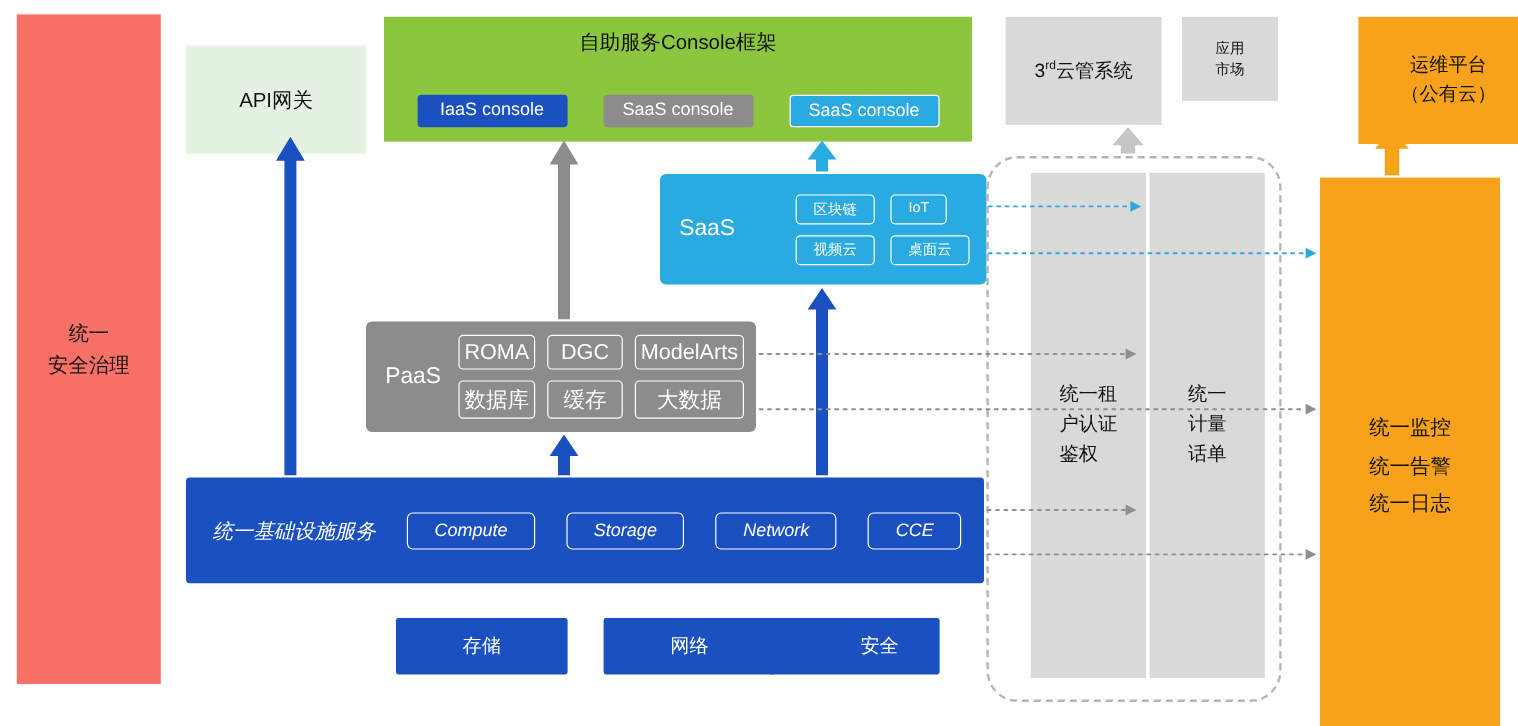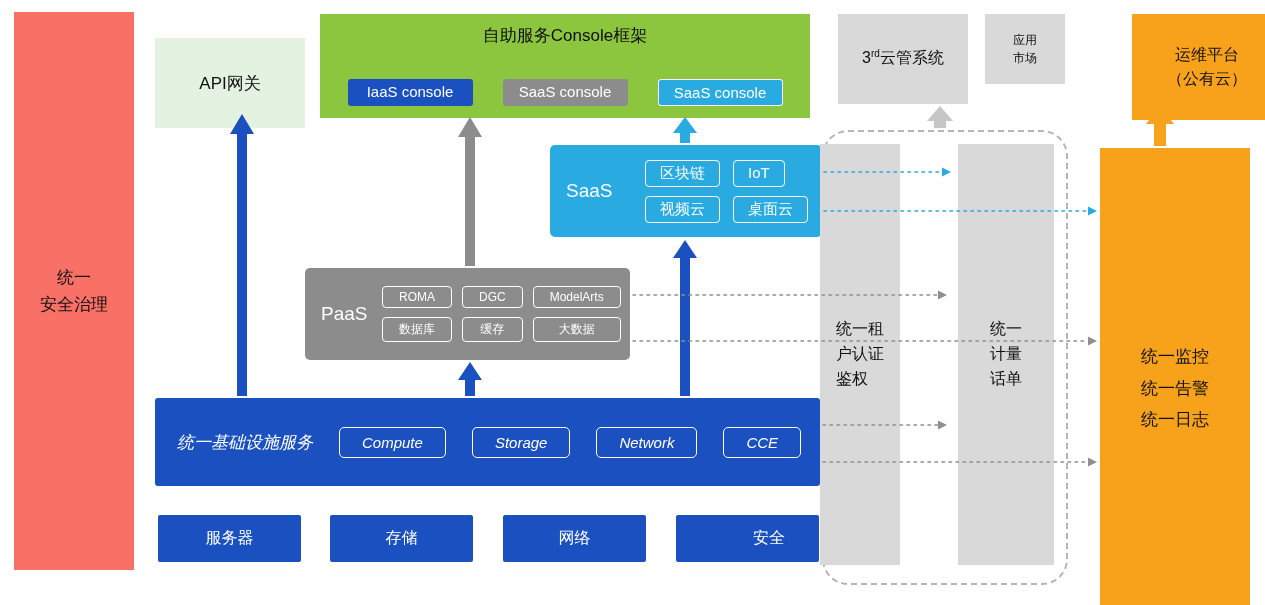--- a/index.html
+++ b/index.html
@@ -33,33 +33,33 @@
   .third-box sup{font-size:10px;}
   .market-box{left:985px;top:14px;width:80px;height:70px;background:var(--lgray);font-size:12px;line-height:1.5;}
   .ops-box{left:1100px;top:14px;width:150px;height:106px;background:var(--orange);font-size:16px;line-height:1.5;margin-left:32px;}
 
   .svc-box{display:flex;align-items:center;border-radius:5px;}
   .saas-box{left:550px;top:145px;width:272px;height:92px;background:var(--lblue);}
   .paas-box{left:305px;top:268px;width:325px;height:92px;background:var(--gray);}
   .svc-label{font-size:19px;color:#fff;margin-left:16px;flex:0 0 auto;}
   .tag-rows{display:flex;flex-direction:column;gap:9px;margin-left:auto;margin-right:14px;align-items:flex-start;}
   .tag-row{display:flex;gap:13px;}
-  .tag{border:1.5px solid #fff;border-radius:4px;color:#fff;font-size:15px;padding:3px 14px;text-align:center;}
+  .tag{border:1.5px solid #fff;border-radius:4px;color:#fff;font-size:12px;padding:3px 14px;text-align:center;}
   .paas-tags{display:grid;grid-template-columns:repeat(3,1fr);gap:9px 10px;margin-left:auto;margin-right:10px;width:238px;}
-  .paas-tags .tag{font-size:12px;padding:3px 16px;}
+  .paas-tags .tag{font-size:18px;padding:3px 4px;}
 
   .infra-box{left:155px;top:398px;width:665px;height:88px;background:var(--blue);border-radius:3px;display:flex;align-items:center;gap:26px;padding-left:22px;color:#fff;justify-content:flex-start;text-align:left;font-style:italic;}
   .infra-label{font-size:17px;}
   .infra-tag{border:1.5px solid #fff;border-radius:5px;padding:6px 22px;font-size:15px;color:#fff;text-align:center;}
 
   .res-box{top:515px;width:143px;height:47px;background:var(--blue);color:#fff;font-size:16px;border-radius:2px;}
-  .res-1{left:158px;}.res-2{left:330px;}.res-3{left:503px;}.res-4{left:676px;padding-left:43px;}
+  .res-1{left:158px;}.res-2{left:330px;}.res-3{left:503px;}.res-4{left:640px;padding-left:43px;}
 
   .dashed-frame{position:absolute;left:822px;top:130px;width:246px;height:455px;border:2px dashed #b5b5b5;border-radius:26px;}
-  .auth-bar{left:820px;top:144px;width:80px;height:421px;background:var(--lgray);font-size:16px;line-height:1.55;text-align:left;}
+  .auth-bar{left:859px;top:144px;width:96px;height:421px;background:var(--lgray);font-size:16px;line-height:1.55;text-align:left;}
   .billing-bar{left:958px;top:144px;width:96px;height:421px;background:var(--lgray);font-size:16px;line-height:1.55;text-align:left;}
   .monitor-bar{left:1100px;top:148px;width:150px;height:481px;background:var(--orange);font-size:17px;line-height:1.85;}
 
   .arrows{position:absolute;left:0;top:0;width:1265px;height:605px;z-index:5;pointer-events:none;}
   .dash{stroke-dasharray:2.5 4.5;stroke-width:1.6;fill:none;stroke-linecap:round;}
 </style>
 </head>
 <body>
 
 <div class="canvas">
@@ -115,21 +115,20 @@
   </div>
 
   <div class="box infra-box">
     <div class="infra-label">统一基础设施服务</div>
     <div class="infra-tag">Compute</div>
     <div class="infra-tag">Storage</div>
     <div class="infra-tag">Network</div>
     <div class="infra-tag">CCE</div>
   </div>
 
-  <div class="box res-box res-1">服务器</div>
   <div class="box res-box res-2">存储</div>
   <div class="box res-box res-3">网络</div>
   <div class="box res-box res-4">安全</div>
 
   <div class="dashed-frame"></div>
   <div class="box auth-bar pre">统一租
 户认证
 鉴权</div>
   <div class="box billing-bar pre">统一
 计量

